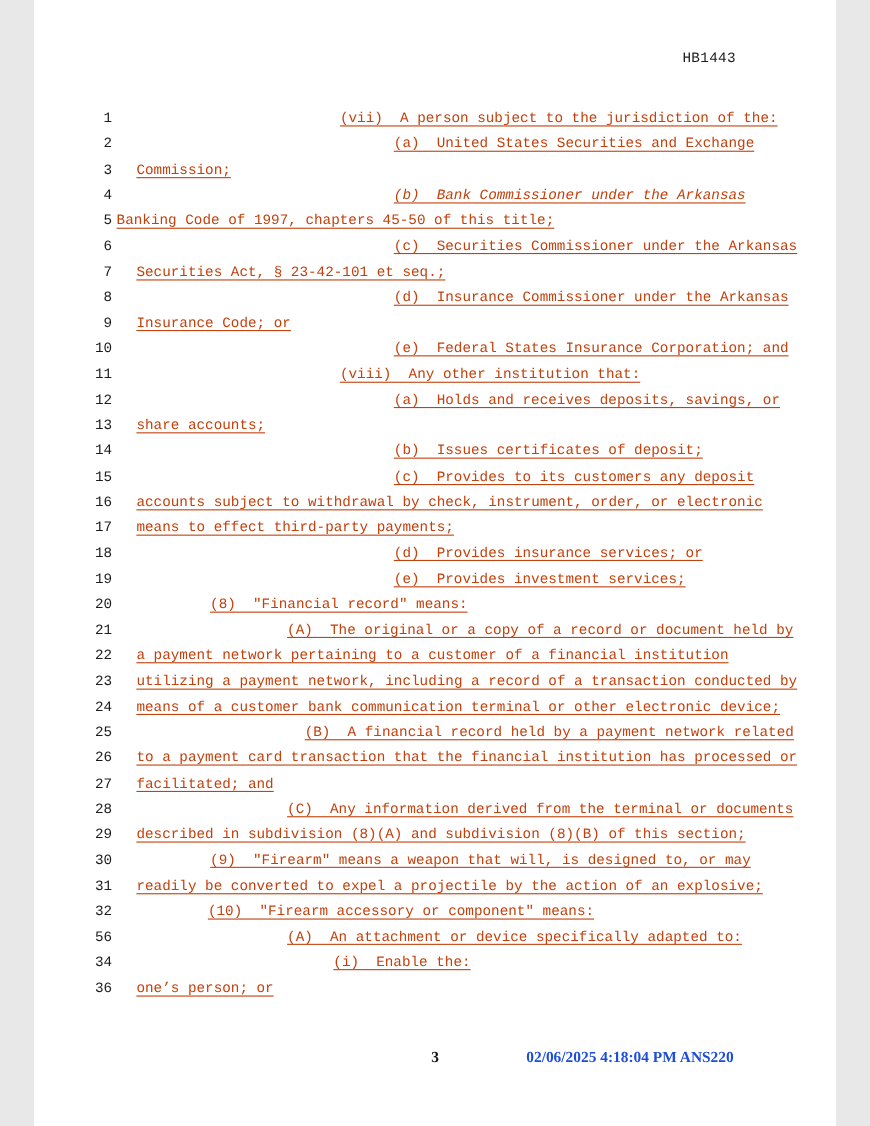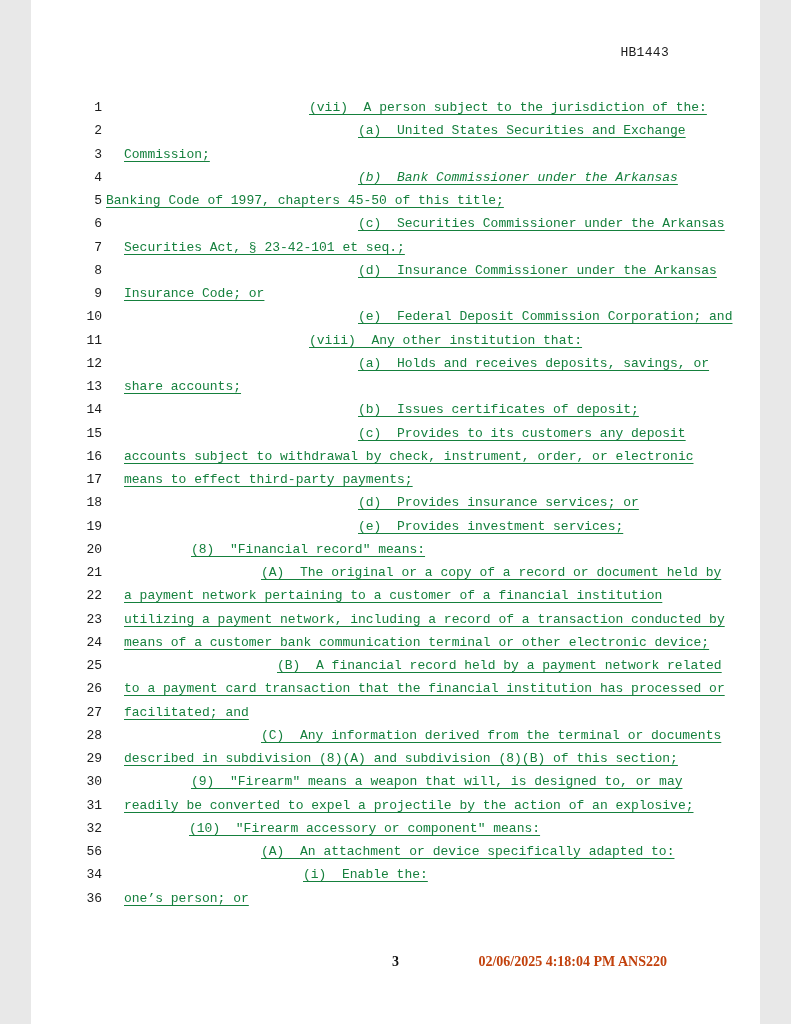--- a/index.html
+++ b/index.html
@@ -42,41 +42,41 @@
   }
   .ltext {
     position: absolute;
     top: 0;
     font-size: 13px;
     line-height: 23.26px;
     white-space: pre;
     text-decoration: underline;
     text-decoration-thickness: 1px;
     text-underline-offset: 3px;
-    color: #15803d;
+    color: #c2410c;
   }
   .footer-page {
     position: absolute;
     top: 954px;
     left: 0;
     width: 100%;
     text-align: center;
     font-family: "Liberation Serif", "DejaVu Serif", serif;
     font-weight: bold;
     font-size: 14px;
     color: #111;
   }
   .footer-stamp {
     position: absolute;
     top: 954px;
     right: 93px;
     font-family: "Liberation Serif", "DejaVu Serif", serif;
     font-weight: bold;
     font-size: 14px;
-    color: #c2410c;
+    color: #1d4ed8;
   }
 </style>
 </head>
 <body>
 
 <div class="page">
 
   <div class="bill-number">HB1443</div>
 
   <div class="content">
@@ -120,21 +120,21 @@
     <span class="ltext" style="left: 327px;">(d)  Insurance Commissioner under the Arkansas</span>
   </div>
 
   <div class="line">
     <span class="lnum">9</span>
     <span class="ltext" style="left: 93px;">Insurance Code; or</span>
   </div>
 
   <div class="line">
     <span class="lnum">10</span>
-    <span class="ltext" style="left: 327px;">(e)  Federal Deposit Commission Corporation; and</span>
+    <span class="ltext" style="left: 327px;">(e)  Federal States Insurance Corporation; and</span>
   </div>
 
   <div class="line">
     <span class="lnum">11</span>
     <span class="ltext" style="left: 278px;">(viii)  Any other institution that:</span>
   </div>
 
   <div class="line">
     <span class="lnum">12</span>
     <span class="ltext" style="left: 327px;">(a)  Holds and receives deposits, savings, or</span>

